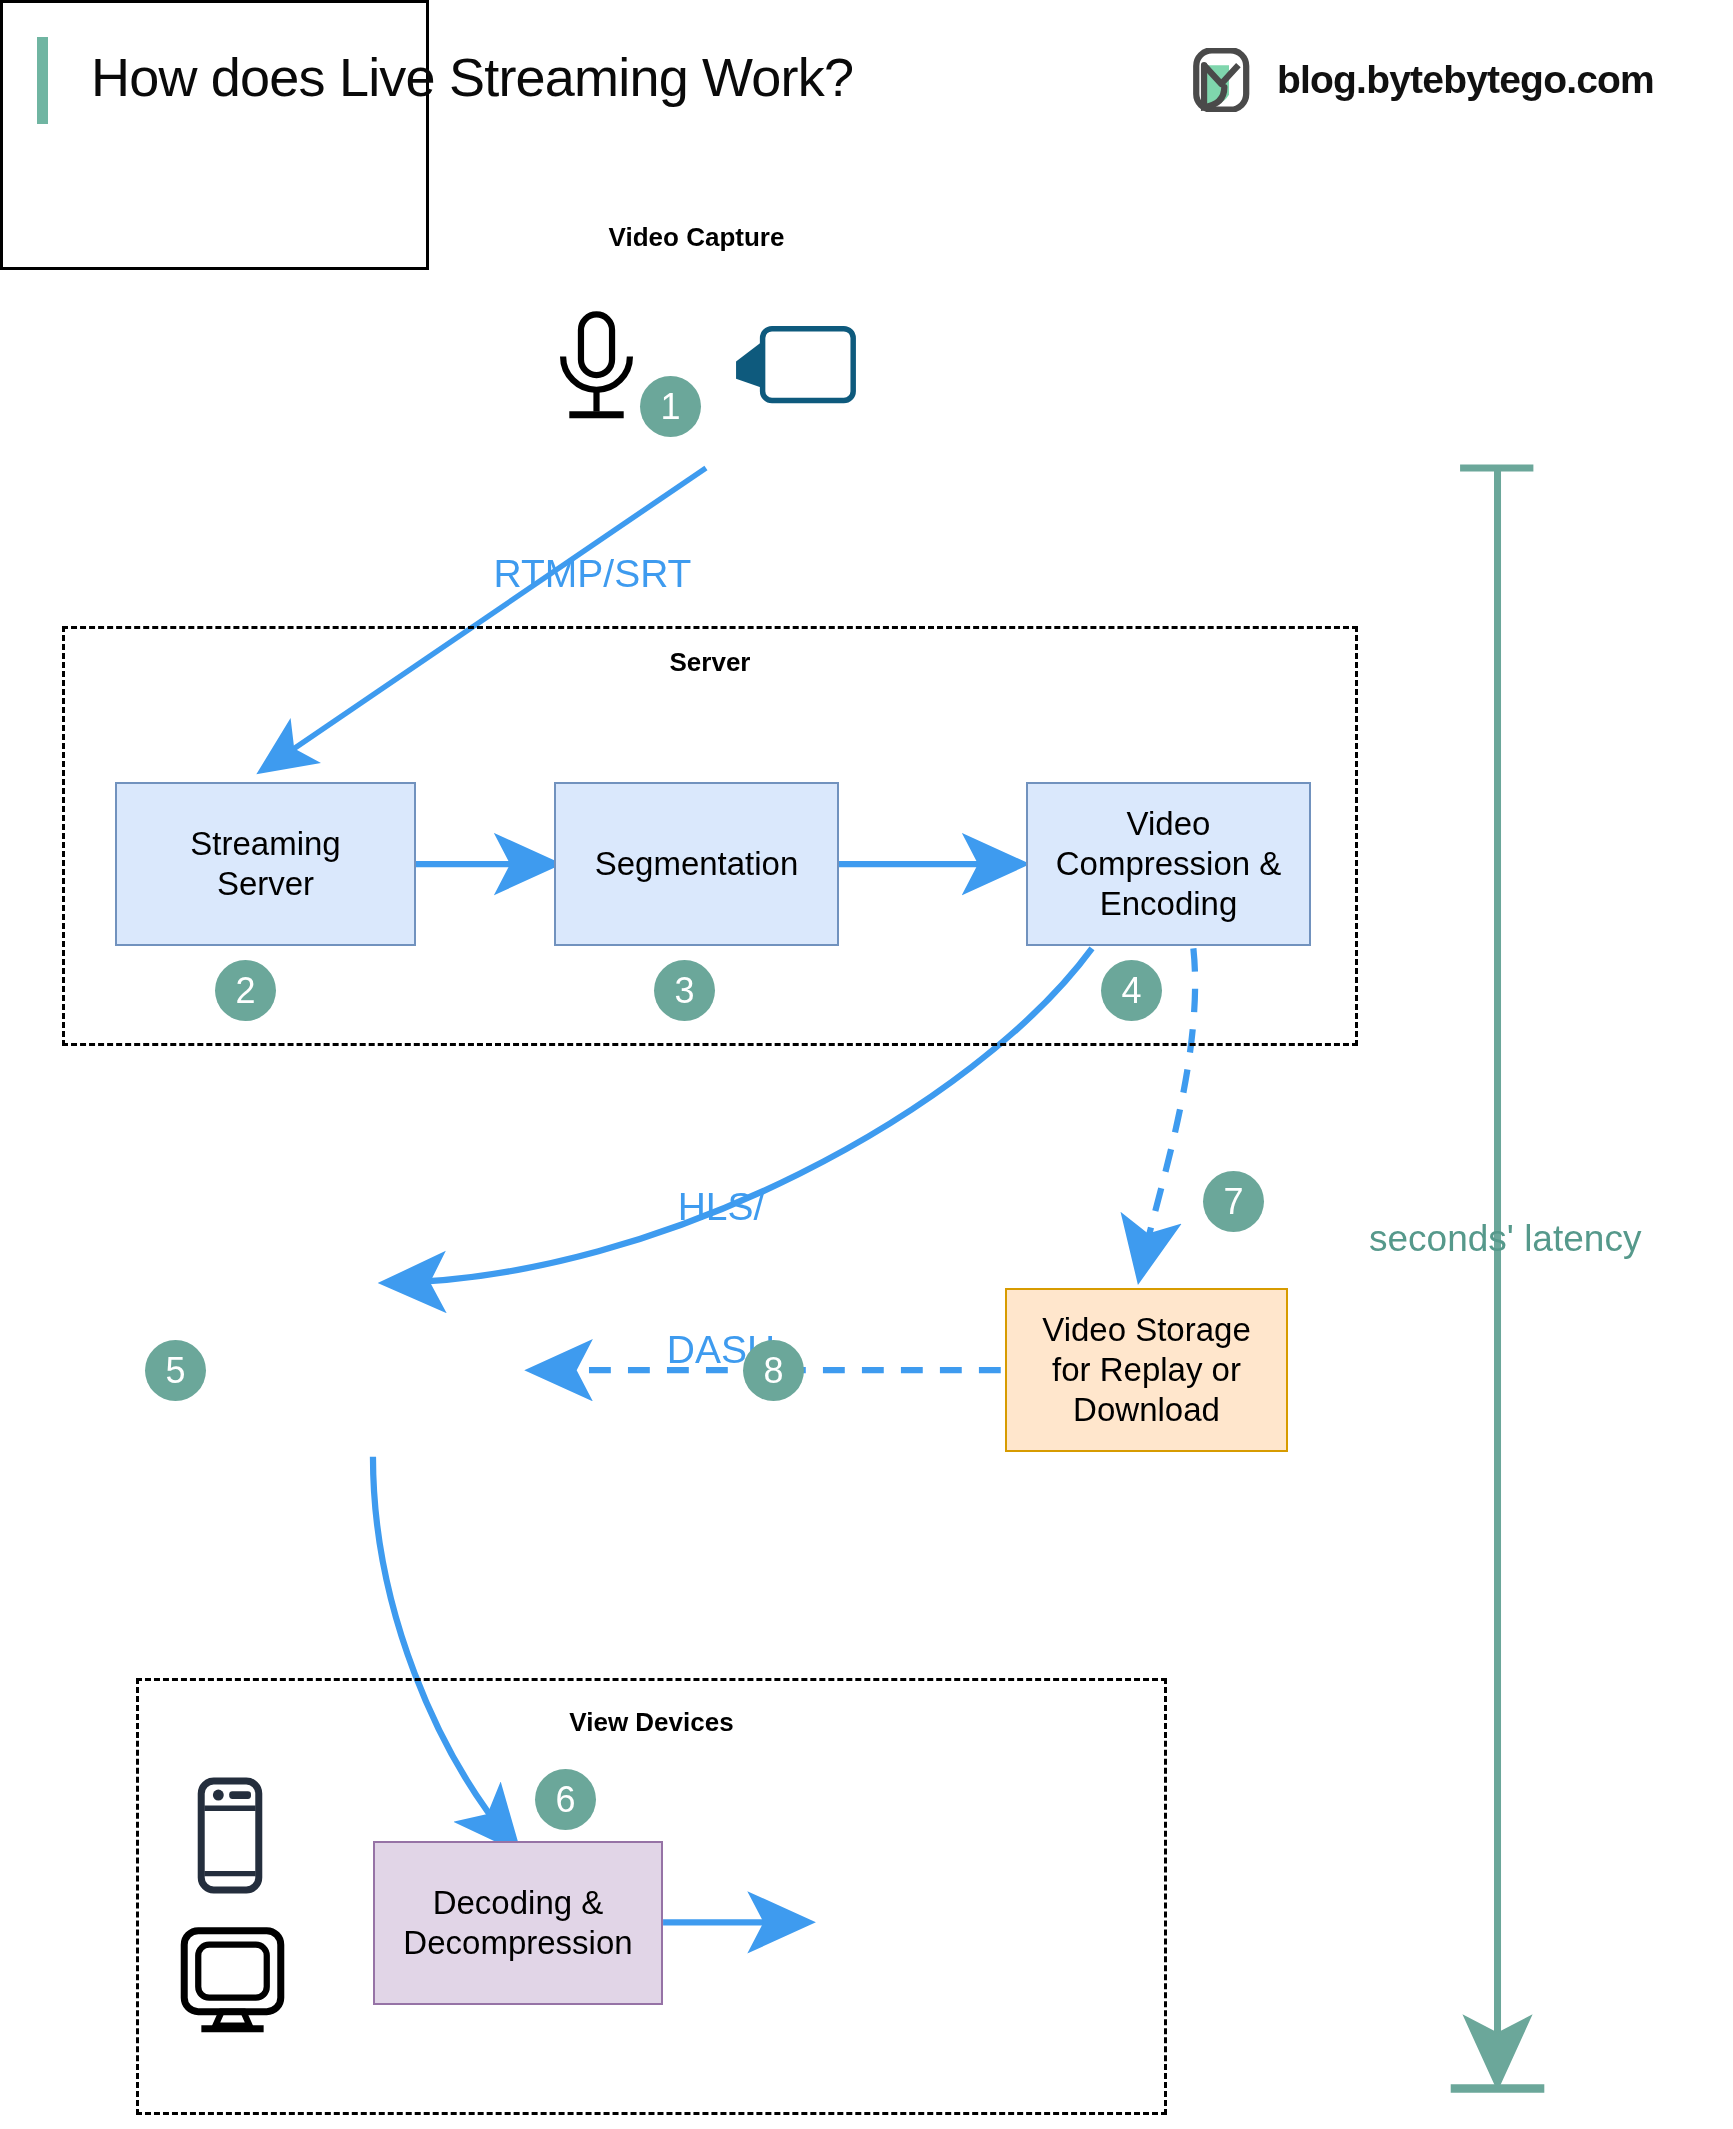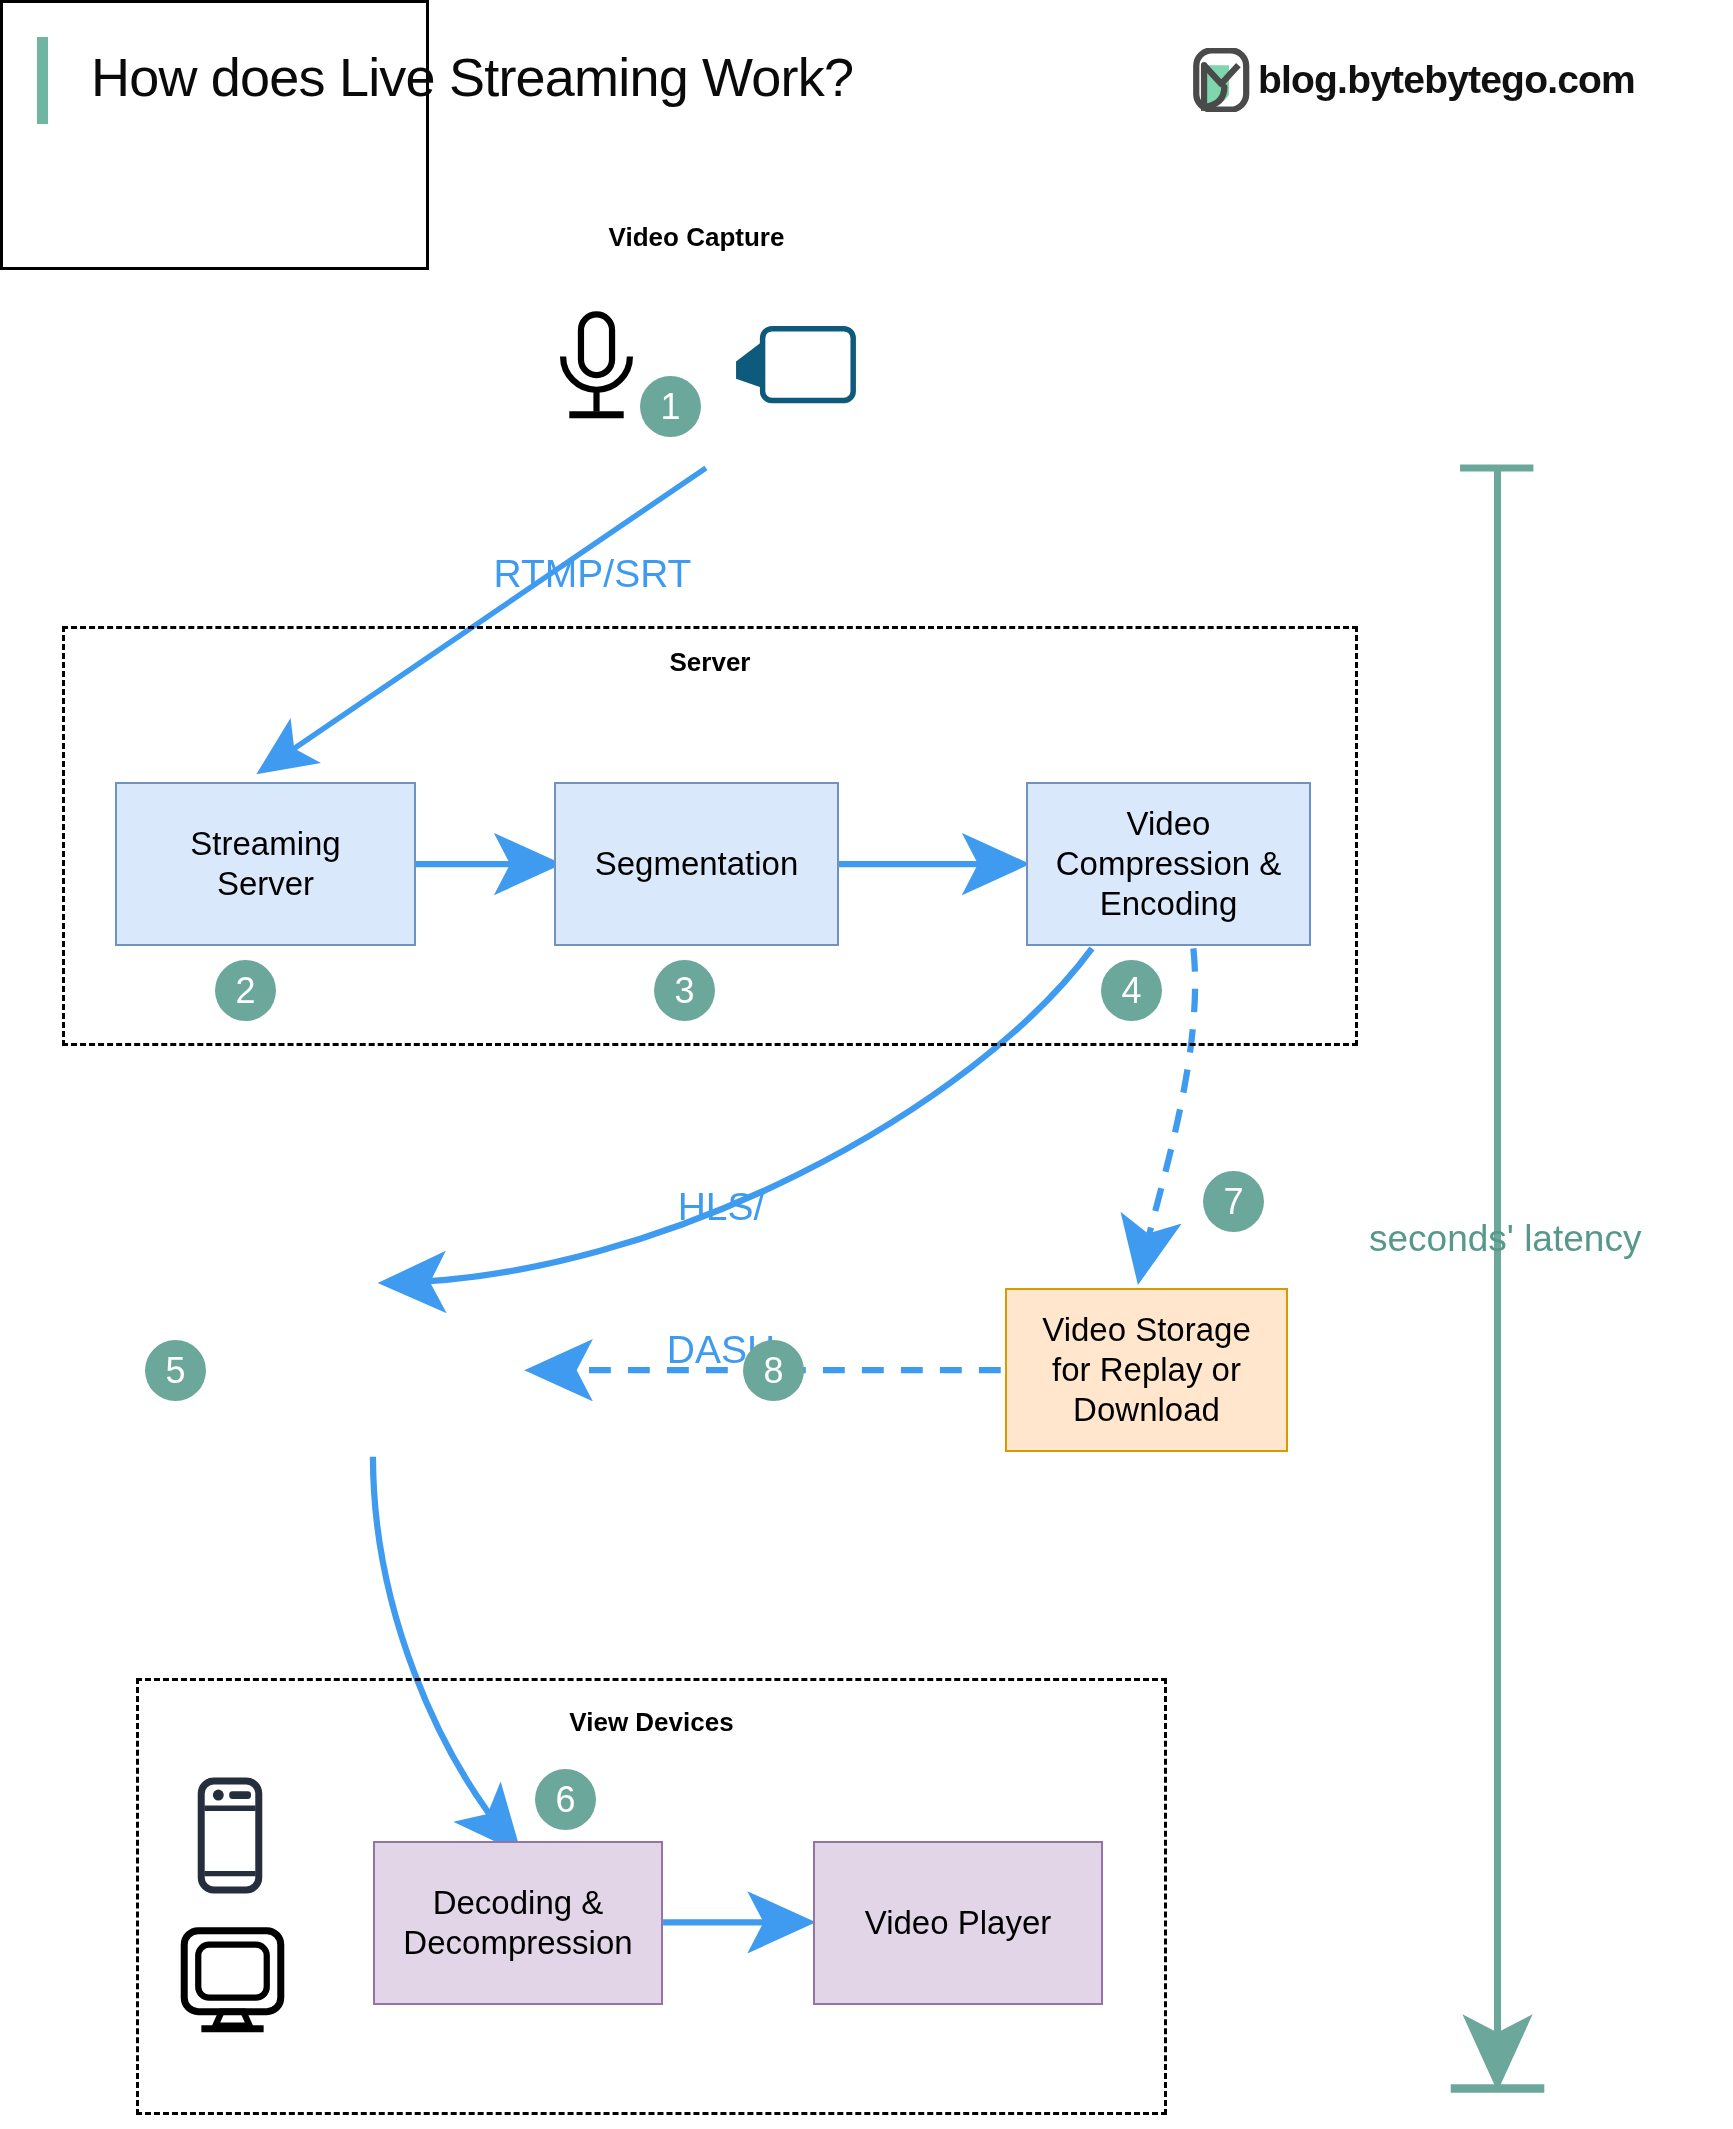--- a/index.html
+++ b/index.html
@@ -3,21 +3,21 @@
 <meta charset="utf-8">
 <style>
   html,body{margin:0;padding:0;background:#ffffff;}
   body{width:1734px;height:2129px;font-family:"Liberation Sans",sans-serif;color:#000;}
   #stage{position:relative;width:1734px;height:2129px;overflow:hidden;background:#fff;}
 
   
   .title-bar{position:absolute;left:37px;top:37px;width:11px;height:87px;background:#70b5a2;}
   .page-title{position:absolute;left:61px;top:30px;font-size:54px;line-height:94px;
               font-weight:400;letter-spacing:-0.8px;white-space:nowrap;color:#0a0a0a;margin-left:30px;}
-  .brand{position:absolute;left:1193px;top:48px;display:flex;align-items:center;gap:7px;}
+  .brand{position:absolute;left:1193px;top:48px;display:flex;align-items:center;gap:26px;}
   .brand-logo{width:58px;height:64px;position:relative;flex:0 0 auto;}
   .brand-text{font-size:39px;font-weight:700;letter-spacing:-0.8px;color:#111;white-space:nowrap;}
 
   
   .box{position:absolute;box-sizing:border-box;display:flex;align-items:center;
        justify-content:center;text-align:center;font-size:33px;line-height:1.22;color:#000;}
   .box span{display:block;padding:0 7.8px;}
 
   .blue-box{background:#dae8fc;border:2.3px solid #7192be;}
   .green-box{background:#d5e8d4;border:2.3px solid #82b366;}
@@ -183,18 +183,15 @@
   </div>
 
   <div class="box purple-box" style="left:373px;top:1841px;width:290px;height:164px;">
     <span>
       <span>Decoding &amp;</span>
       <span>Decompression</span>
     </span>
   </div>
   <div class="badge" style="left:535px;top:1769px;">6</div>
 
-  <div class="box purple-box" style="left:813px;top:1841px;width:290px;height:164px;">
-    <span>Video Player</span>
-  </div>
 
 </div>
 
 
 </body></html>

